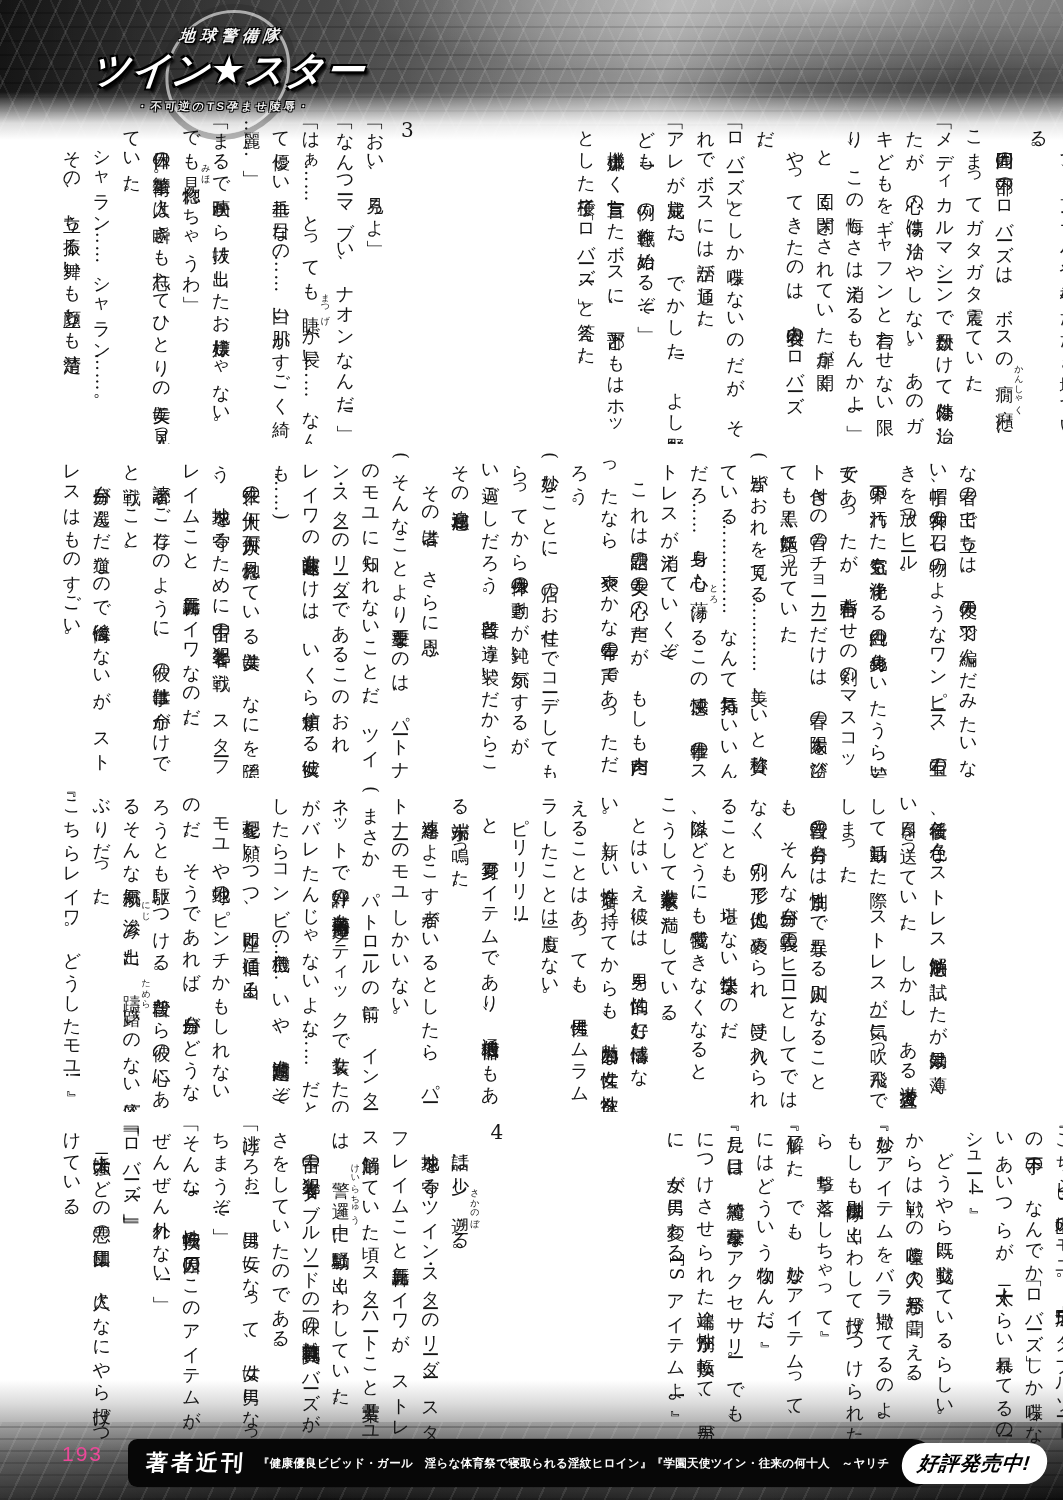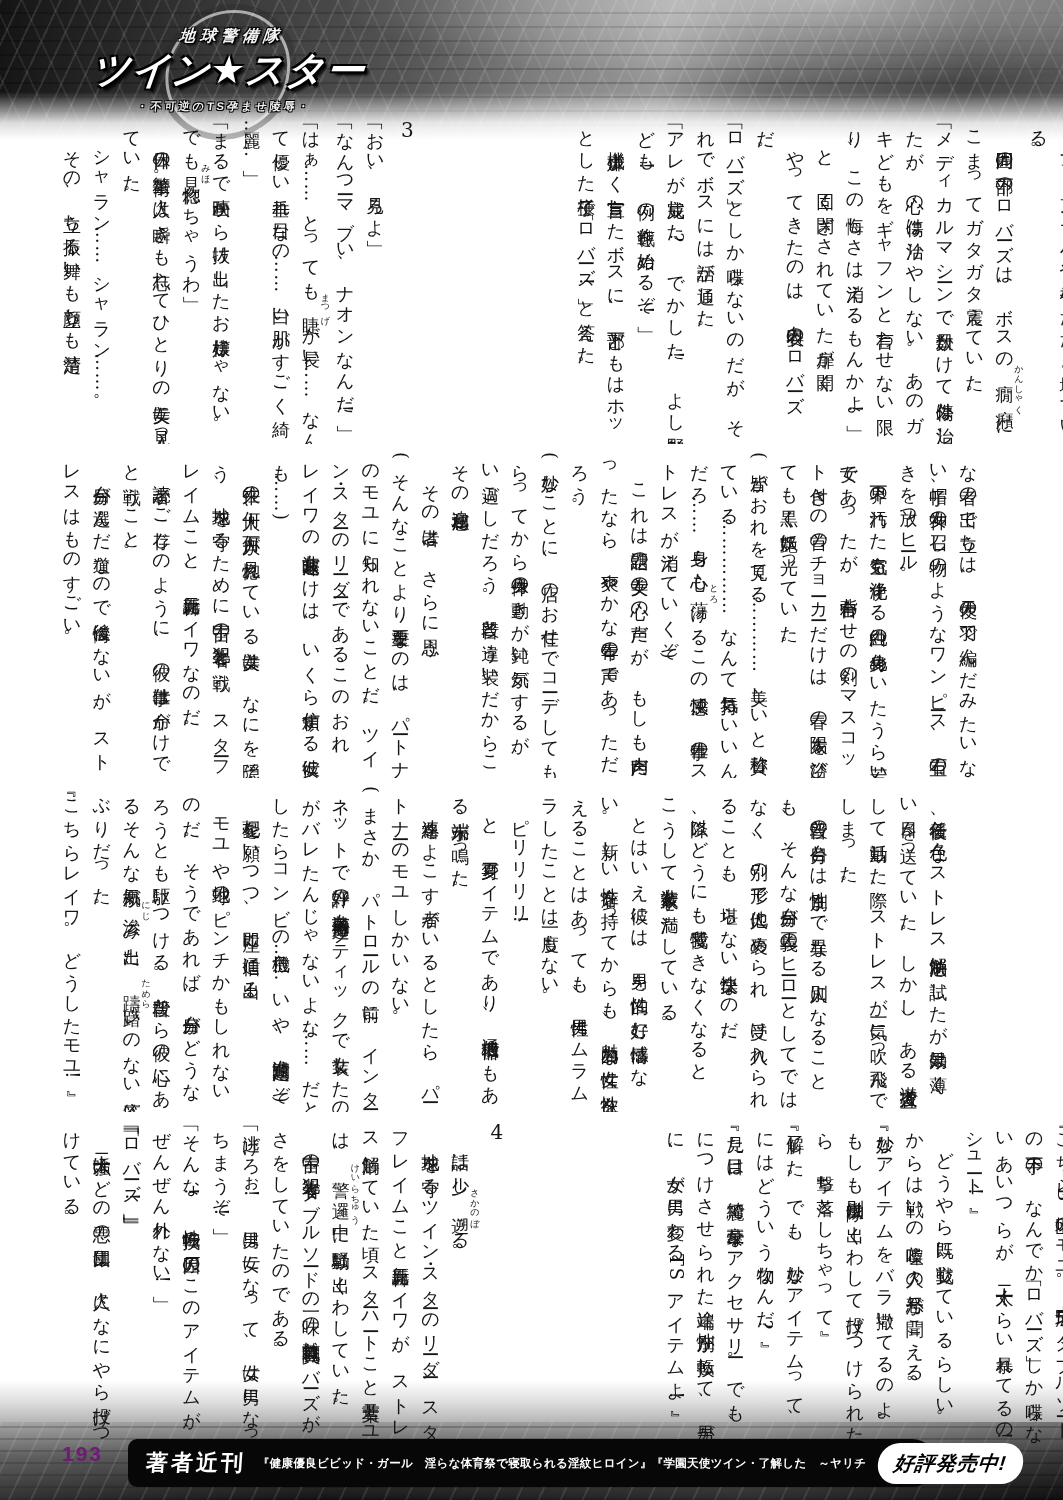--- a/index.html
+++ b/index.html
@@ -40,21 +40,21 @@
 
   
   .bottom-fade{position:absolute;left:0;right:0;bottom:78px;height:42px;
     background:linear-gradient(180deg,#ffffff 0%,#dcdcdc 55%,#b5b5b5 100%);}
   .bottom-band{position:absolute;left:0;right:0;bottom:0;height:78px;
     background:
       linear-gradient(90deg, rgba(255,255,255,0.12) 0%, rgba(255,255,255,0) 30%, rgba(255,255,255,0.10) 70%, rgba(0,0,0,0.25) 100%),
       repeating-linear-gradient(115deg, rgba(255,255,255,0.09) 0 2px, transparent 2px 20px),
       repeating-linear-gradient(0deg, rgba(0,0,0,0.22) 0 2px, transparent 2px 12px),
       linear-gradient(180deg,#9a9a9a 0%,#4a4a4a 45%,#141414 100%);}
-  .page-number{position:absolute;left:62px;bottom:34px;color:#701a75;font-size:21px;font-weight:bold;
+  .page-number{position:absolute;left:62px;bottom:34px;color:#ec4899;font-size:21px;font-weight:normal;
     letter-spacing:2px;font-family:"Liberation Sans","DejaVu Sans",sans-serif;z-index:4;}
   .author-bar{position:absolute;left:128px;bottom:13px;width:808px;height:48px;background:#070707;
     border-radius:10px 26px 26px 10px;display:flex;align-items:center;gap:12px;padding:0 6px 0 18px;
     box-sizing:border-box;z-index:5;font-family:"Liberation Sans","DejaVu Sans",sans-serif;}
   .author-label{color:#ffffff;font-size:22px;font-weight:bold;letter-spacing:3px;white-space:nowrap;
     transform:skewX(-4deg);}
   .titles{flex:1;color:#ffffff;font-size:11.5px;font-weight:bold;line-height:1.45;letter-spacing:0.3px;}
   .titles div{white-space:nowrap;overflow:hidden;}
   .badge{background:#ffffff;color:#000;font-size:20px;font-weight:bold;font-style:italic;
     padding:7px 16px;border-radius:20px;white-space:nowrap;letter-spacing:1px;transform:skewX(-6deg);}
@@ -134,18 +134,18 @@
       </div>
   </div>
 
   <div class="bottom-fade"></div>
   <div class="bottom-band"></div>
   <div class="page-number">193</div>
 
   <div class="author-bar">
     <span class="author-label">著者近刊</span>
     <span class="titles">
-      <div>『健康優良ビビッド・ガール　淫らな体育祭で寝取られる淫紋ヒロイン』『学園天使ツイン・了解した　～ヤリチ</div>
+      <div>『健康優良ビビッド・ガール　淫らな体育祭で寝取られる淫紋ヒロイン』『学園天使ツイン・往来の何十人　～ヤリチ</div>
     </span>
     <span class="badge">好評発売中!</span>
   </div>
 
 </div>
 
 </body></html>

